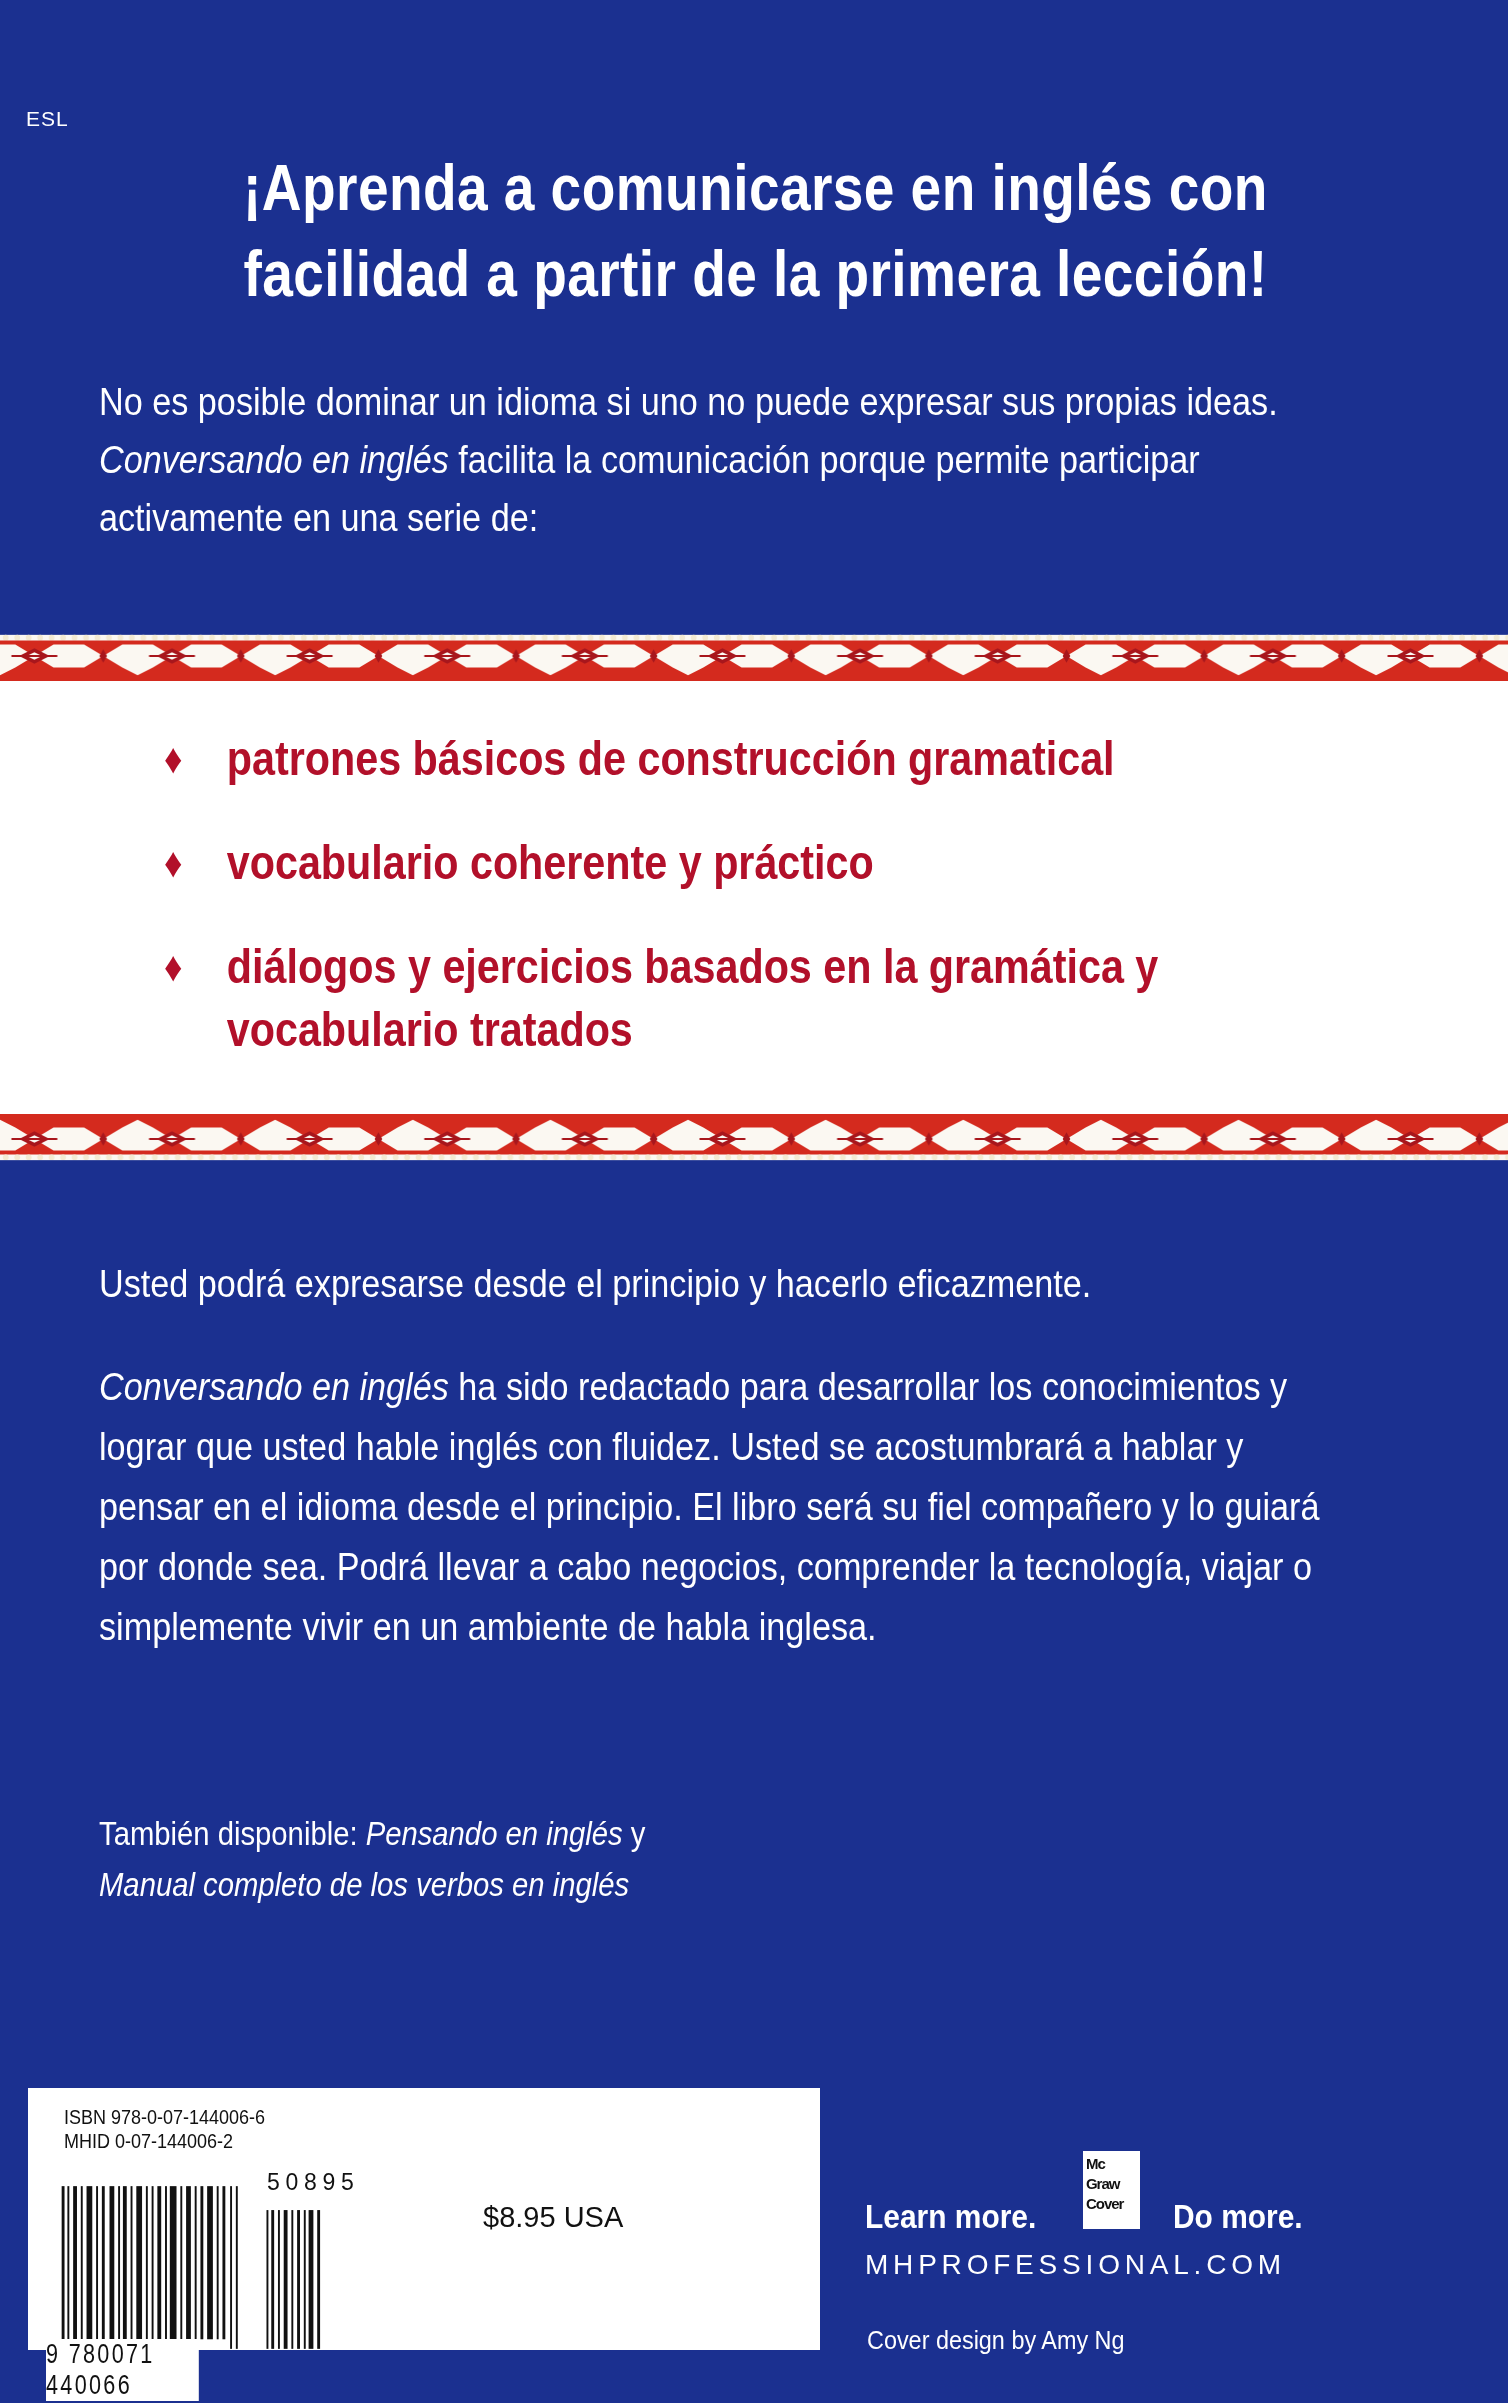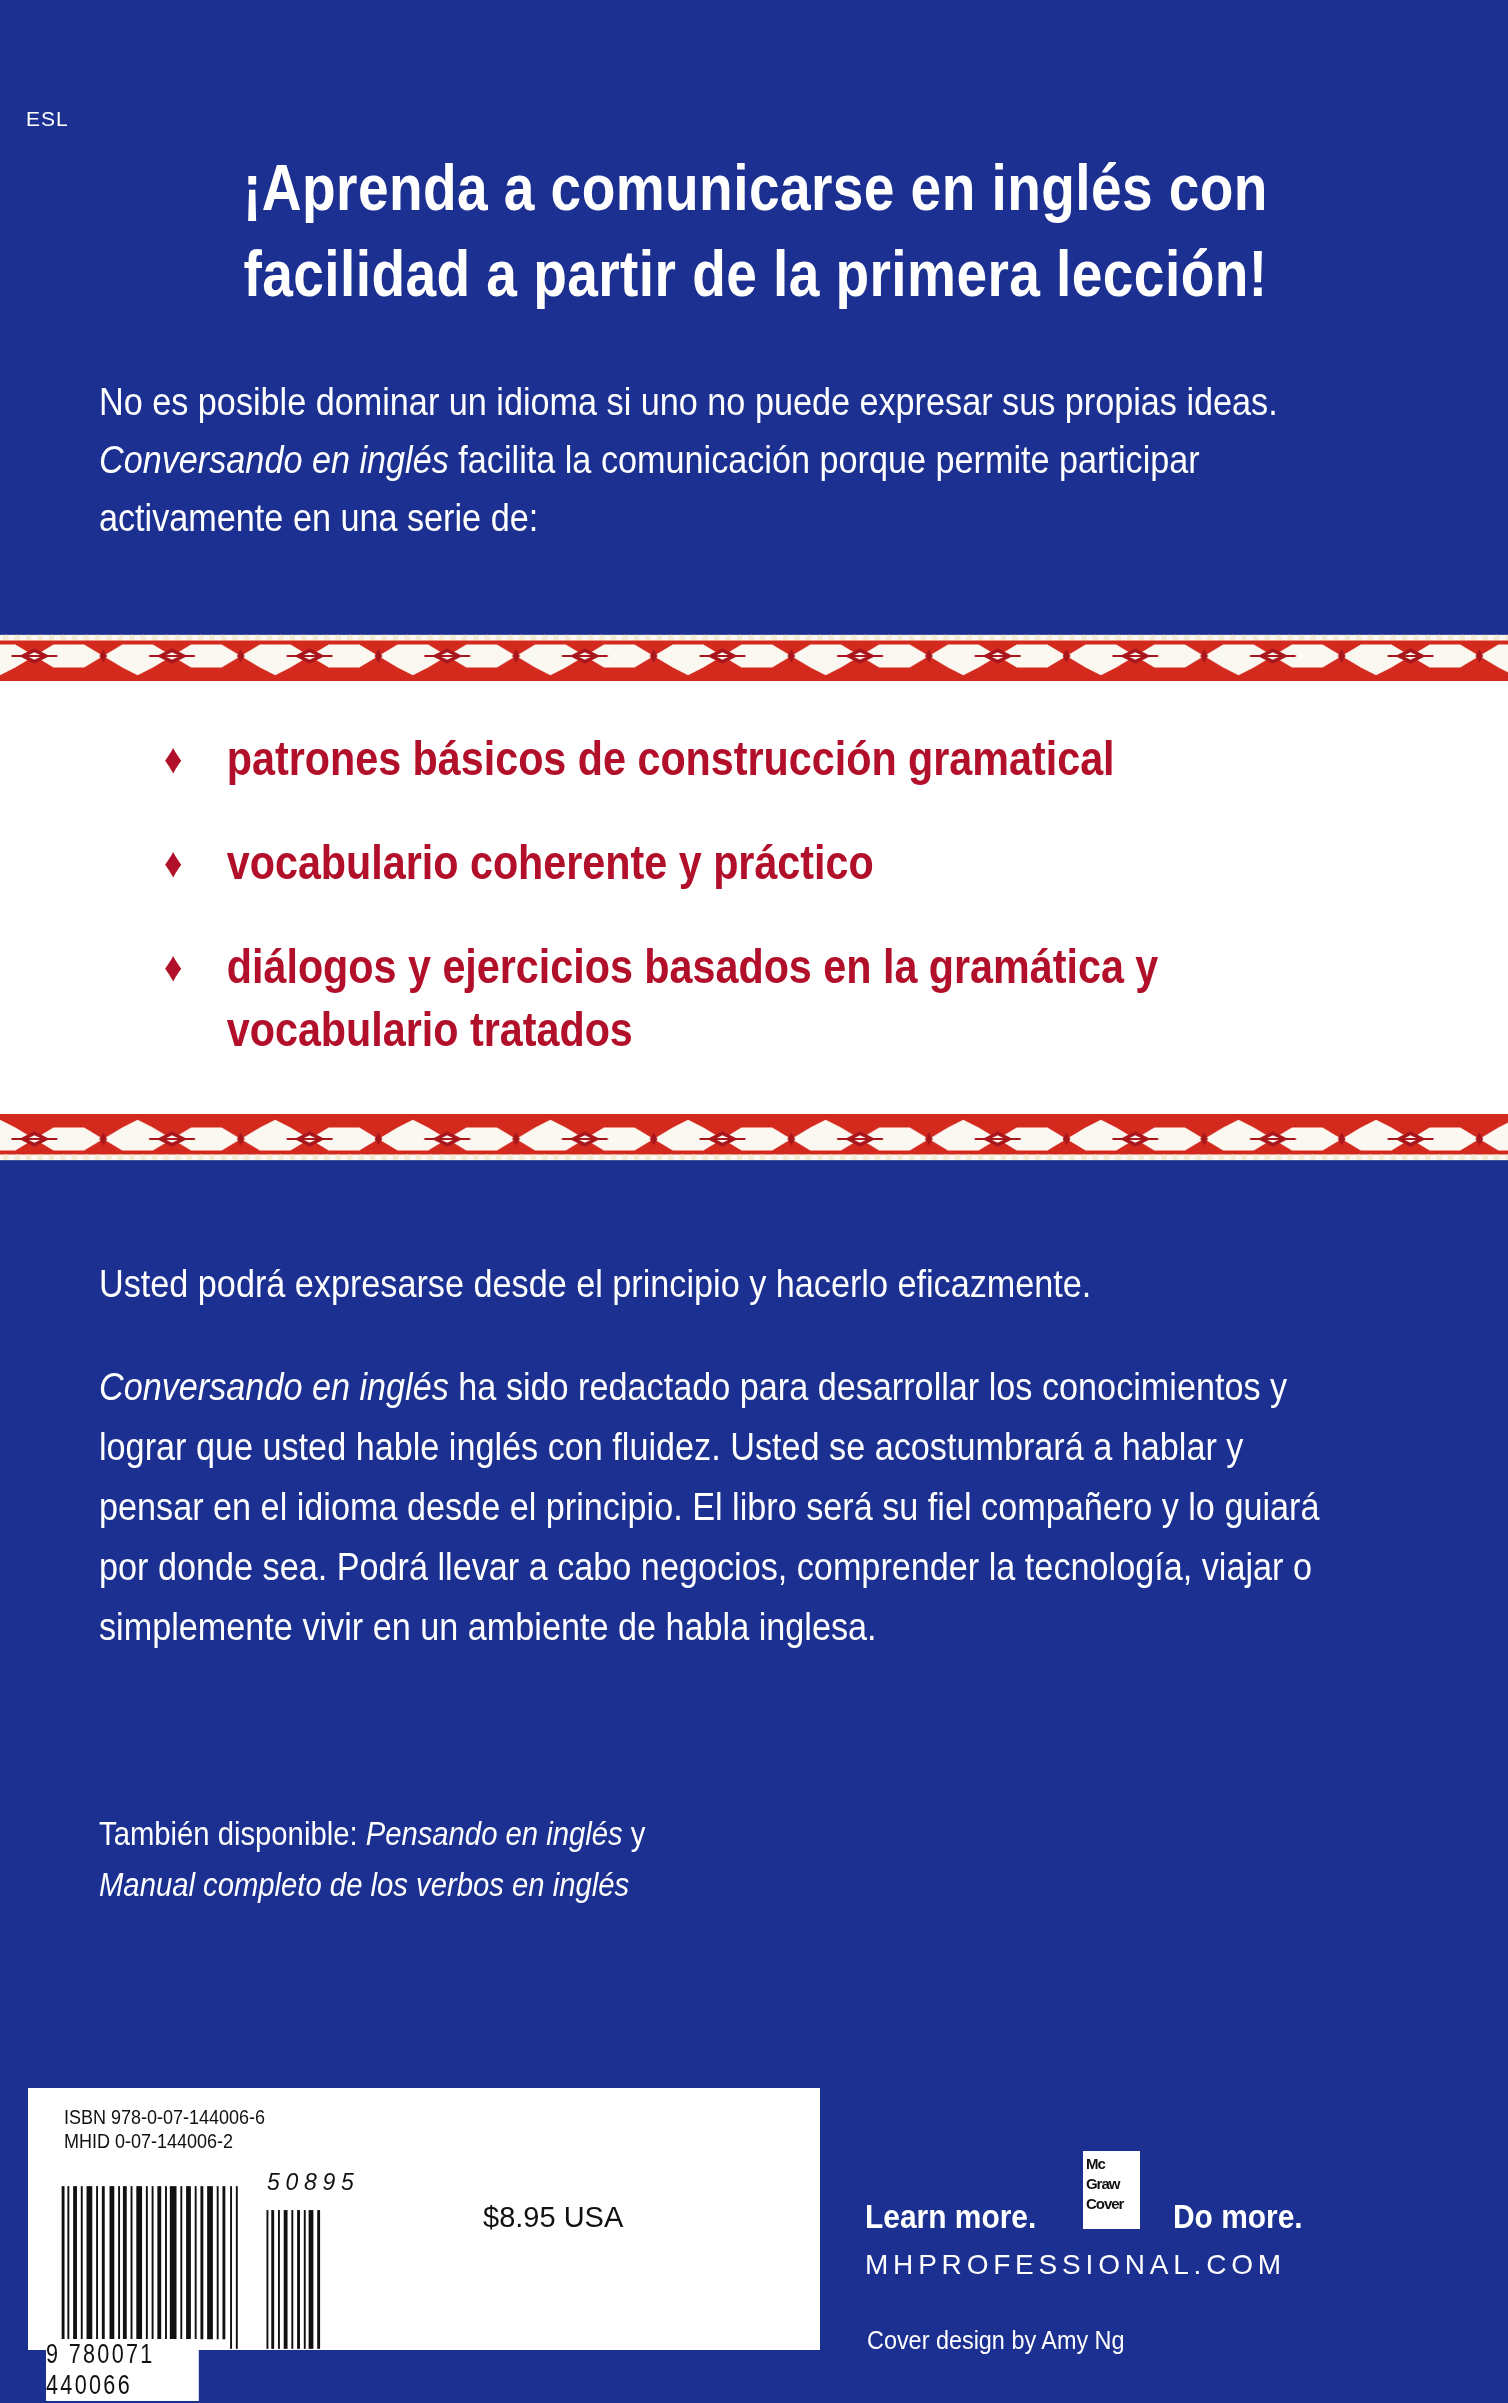--- a/index.html
+++ b/index.html
@@ -42,21 +42,21 @@
   .bullet .txt { padding-left:29px; width:1386px; }
   .body1 { left:99px; top:1255px; width:1357px; font-size:38px; line-height:59px; transform:scaleX(0.9); transform-origin:left top; }
   .body2 { left:99px; top:1357px; width:1396px; font-size:38px; line-height:60px; transform:scaleX(0.9); transform-origin:left top; }
   .also { left:99px; top:1809px; width:956px; font-size:32.5px; line-height:51px; transform:scaleX(0.9); transform-origin:left top; }
   .barcode-box {
     left:28px; top:2088px; width:792px; height:262px; background:#ffffff; color:#111;
   }
   .isbn { position:absolute; left:36px; top:17px; font-size:20px; line-height:24px; transform:scaleX(0.9); transform-origin:left top; }
   .bars { position:absolute; left:26px; top:98px; }
   .ean-digits { position:absolute; left:0; top:169px; width:201px; font-size:27px; transform:scaleX(0.8); transform-origin:left top; letter-spacing:2.9px; background:transparent; }
-  .addon-digits { position:absolute; left:302px; top:67px; font-size:23px; letter-spacing:5.7px;font-style:italic; }
+  .addon-digits { position:absolute; left:302px; top:67px; font-size:23px; letter-spacing:5.7px; }
   .price { position:absolute; left:455px; top:113px; font-size:29px; font-weight:normal; }
   .promo { left:865px; top:2151px; width:478px; }
   .learn { position:absolute; left:0; top:46px; font-size:34px; font-weight:bold; transform:scaleX(0.88); transform-origin:left top; white-space:nowrap; }
   .domore { position:absolute; left:308px; top:46px; font-size:34px; font-weight:bold; transform:scaleX(0.88); transform-origin:left top; white-space:nowrap; }
   .logo {
     position:absolute; left:218px; top:0; width:57px; height:78px; background:#ffffff; color:#111;
     font-weight:bold; font-size:15px; line-height:20px; padding:2.9px 0 0 2.9px; box-sizing:border-box;
     transform-origin:left top;
   }
   .logo span { display:block; letter-spacing:-1px; }

